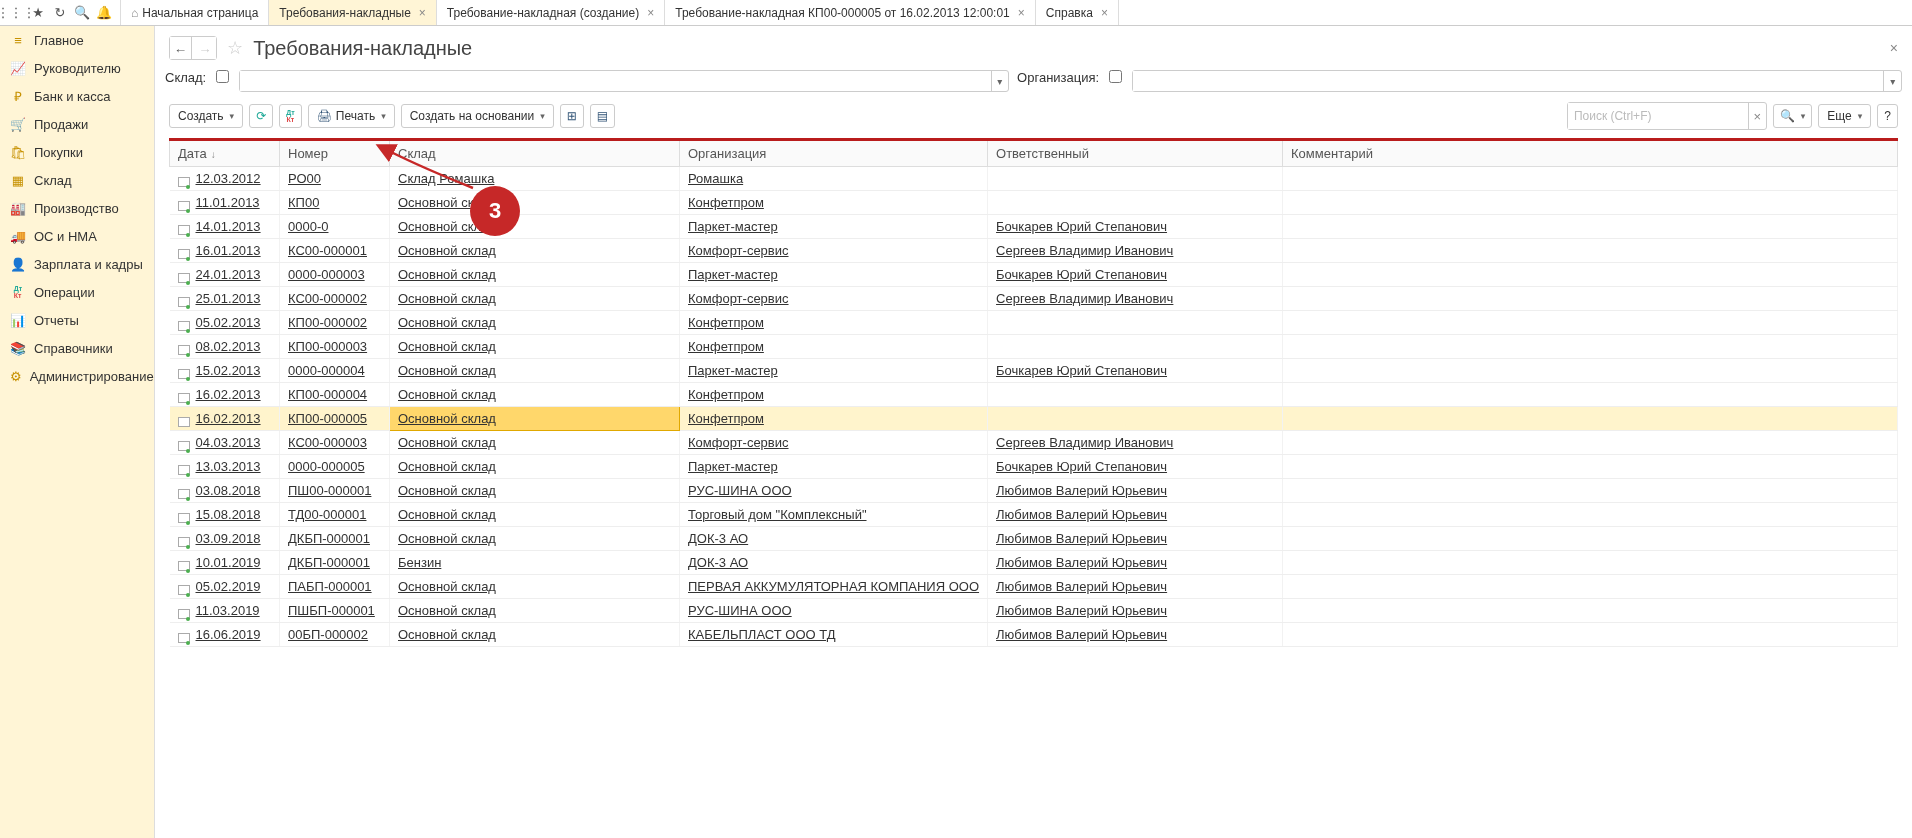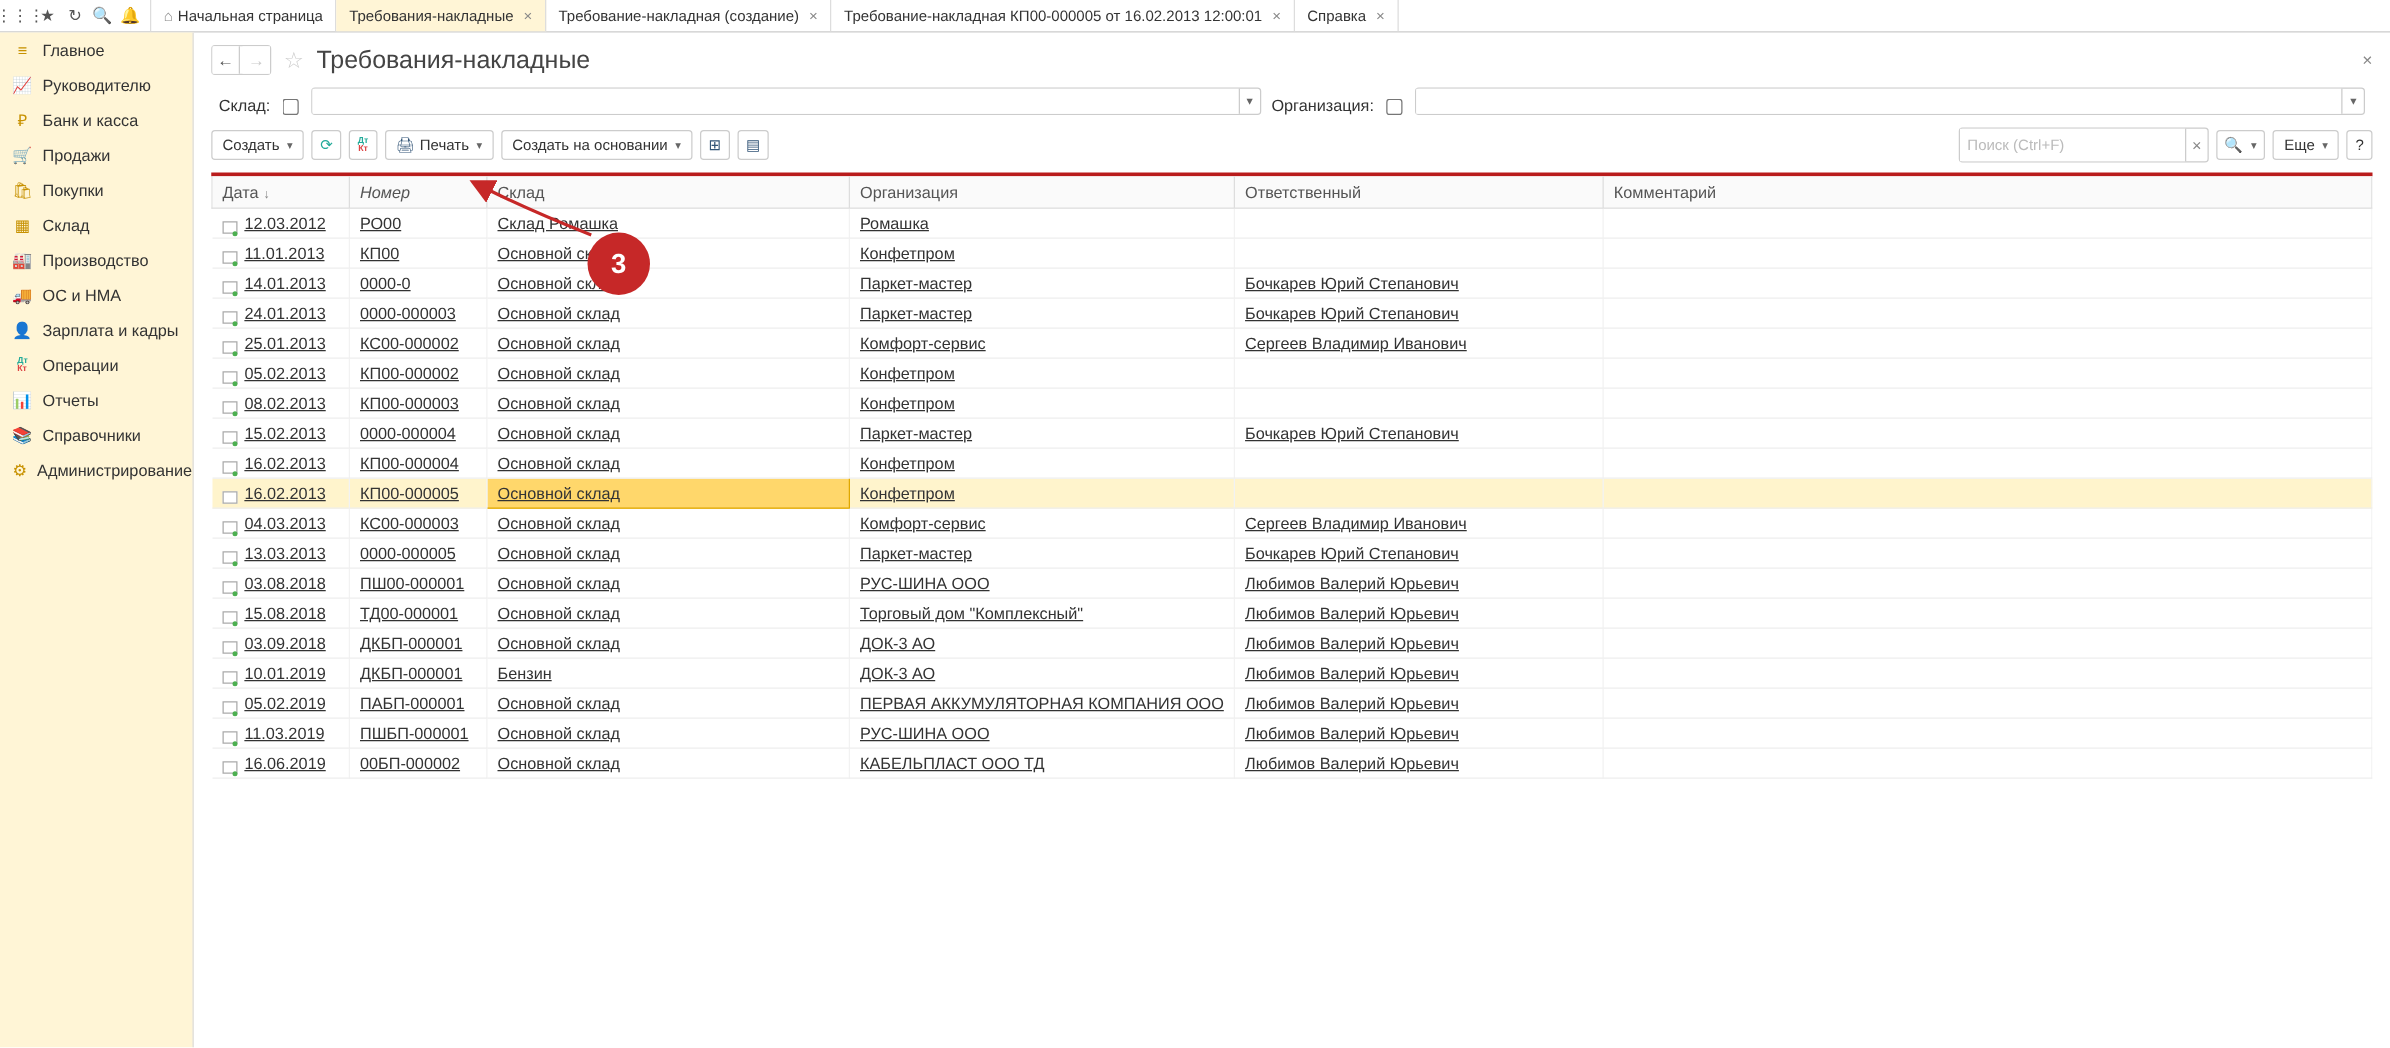--- a/index.html
+++ b/index.html
@@ -30,21 +30,21 @@
 .title-bar { display: flex; align-items: center; padding: 10px 14px 4px 14px; gap: 10px; }
 .nav-btns { display: flex; gap: 2px; border: 1px solid #ccc; border-radius: 3px; }
 .nav-btns button { width: 22px; height: 22px; border: none; background: #fff; cursor: pointer; color: #555; }
 .nav-btns button:first-child { border-right: 1px solid #ccc; }
 .nav-btns button.disabled { color: #ccc; }
 .star-icon { color: #ccc; font-size: 18px; cursor: pointer; }
 .page-title { font-size: 20px; font-weight: normal; color: #444; }
 .title-close { margin-left: auto; color: #888; cursor: pointer; font-size: 14px; }
 
 
-.filter-bar { display: flex; align-items: flex-end; padding: 6px 20px; gap: 8px; font-size: 13px; }
+.filter-bar { display: flex; align-items: flex-start; padding: 6px 10px; gap: 8px; font-size: 13px; }
 .filter-bar .label { color: #333; }
 .filter-bar input[type="checkbox"] { margin: 0 2px; }
 .filter-bar .combo { display: flex; align-items: center; border: 1px solid #ccc; border-radius: 3px; height: 22px; background: #fff; }
 .filter-bar .combo input { border: none; outline: none; padding: 0 6px; height: 100%; font-size: 13px; }
 .filter-bar .combo .drop { width: 18px; height: 100%; border-left: 1px solid #ccc; display: flex; align-items: center; justify-content: center; cursor: pointer; color: #666; font-size: 10px; }
 .filter-bar .combo.warehouse { flex: 1; }
 .filter-bar .combo.warehouse input { width: 100%; }
 .filter-bar .combo.org { flex: 1; }
 .filter-bar .combo.org input { width: 100%; }
 
@@ -60,21 +60,21 @@
 .search-box .clear { width: 18px; border-left: 1px solid #ccc; display: flex; align-items: center; justify-content: center; color: #888; cursor: pointer; height: 100%; }
 .icon-dtkt { display: inline-flex; flex-direction: column; font-size: 7px; line-height: 7px; font-weight: bold; }
 .icon-dtkt .dt { color: #2a9; }
 .icon-dtkt .kt { color: #d44; }
 
 
 .table-wrap { flex: 1; overflow: auto; border-top: 3px solid #b91c1c; margin: 0 14px 0 14px; }
 table { width: 100%; border-collapse: collapse; font-size: 13px; }
 thead th { text-align: left; font-weight: normal; padding: 5px 8px; border: 1px solid #ddd; border-top: none; background: #fafafa; color: #555; }
 thead th.date-col { width: 110px; }
-thead th.num-col { width: 110px; font-style: italic; }
+thead th.num-col { width: 110px; }
 thead th.wh-col { width: 290px; }
 thead th.org-col { width: 290px; }
 thead th.resp-col { width: 295px; }
 tbody td { padding: 4px 8px; border-bottom: 1px solid #eee; border-right: 1px solid #f2f2f2; white-space: nowrap; }
 tbody tr { height: 24px; text-decoration: underline; }
 tbody tr.selected { background: #fff4cc; }
 tbody tr.selected td.sel-cell { background: #ffd76b; border: 1px solid #e0a800; }
 .doc-icon { display: inline-block; width: 14px; height: 12px; margin-right: 4px; vertical-align: middle; }
 .doc-icon::before { content: ""; display: inline-block; width: 10px; height: 8px; border: 1px solid #aaa; vertical-align: middle; background: #fff; }
 .doc-icon::after { content: ""; display: inline-block; width: 4px; height: 4px; margin-left: -4px; margin-top: 4px; border-radius: 50%; vertical-align: bottom; }
@@ -291,20 +291,28 @@
             </tr>
             <tr>
               <td><span class="doc-icon posted"></span>14.01.2013</td>
               <td>0000-0</td>
               <td>Основной склад</td>
               <td>Паркет-мастер</td>
               <td>Бочкарев Юрий Степанович</td>
               <td></td>
             </tr>
             <tr>
+              <td><span class="doc-icon posted"></span>16.01.2013</td>
+              <td>КС00-000001</td>
+              <td>Основной склад</td>
+              <td>Комфорт-сервис</td>
+              <td>Сергеев Владимир Иванович</td>
+              <td></td>
+            </tr>
+            <tr>
               <td><span class="doc-icon posted"></span>24.01.2013</td>
               <td>0000-000003</td>
               <td>Основной склад</td>
               <td>Паркет-мастер</td>
               <td>Бочкарев Юрий Степанович</td>
               <td></td>
             </tr>
             <tr>
               <td><span class="doc-icon posted"></span>25.01.2013</td>
               <td>КС00-000002</td>

